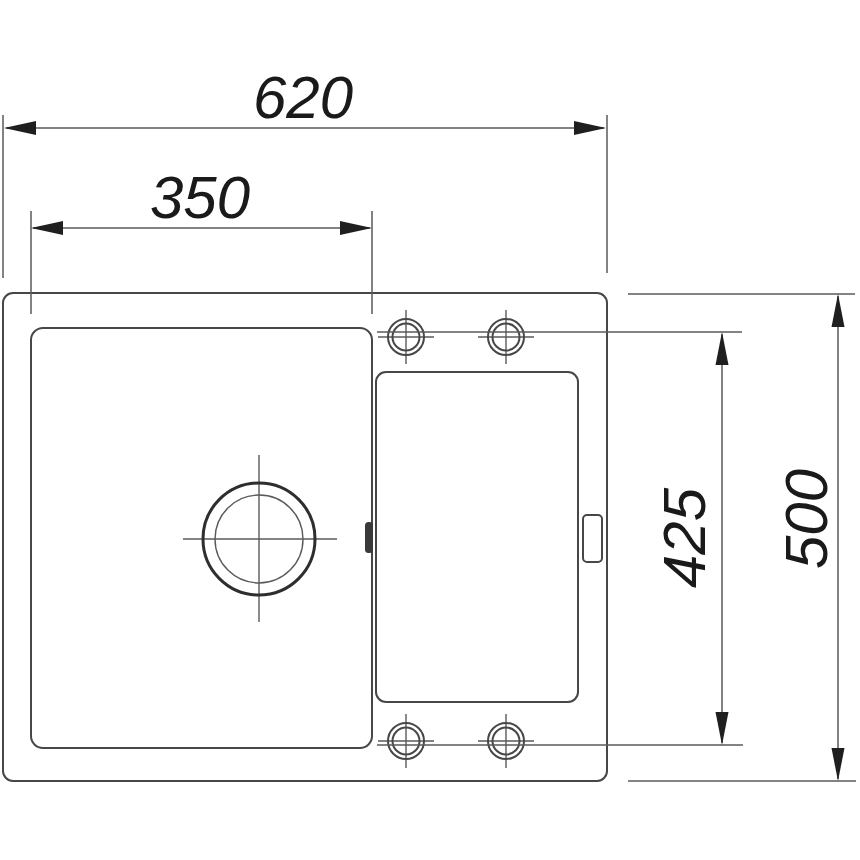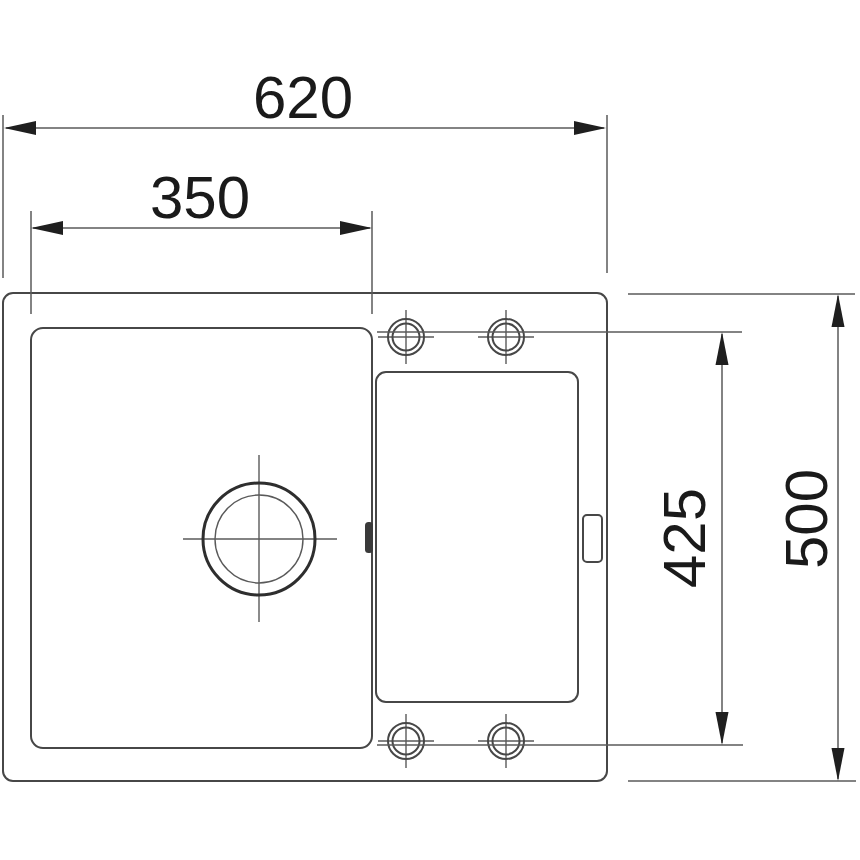--- a/index.html
+++ b/index.html
@@ -6,20 +6,21 @@
     margin: 0;
     padding: 0;
     background: #ffffff;
   }
   #stage {
     position: relative;
     width: 860px;
     height: 860px;
     background: #ffffff;
     font-family: "Liberation Sans", sans-serif;
+    font-style: italic;
   }
   svg { display: block; }
 
   .obj {            
     fill: none;
     stroke: #474747;
     stroke-width: 2;
   }
   .obj-bold {
     fill: none;

